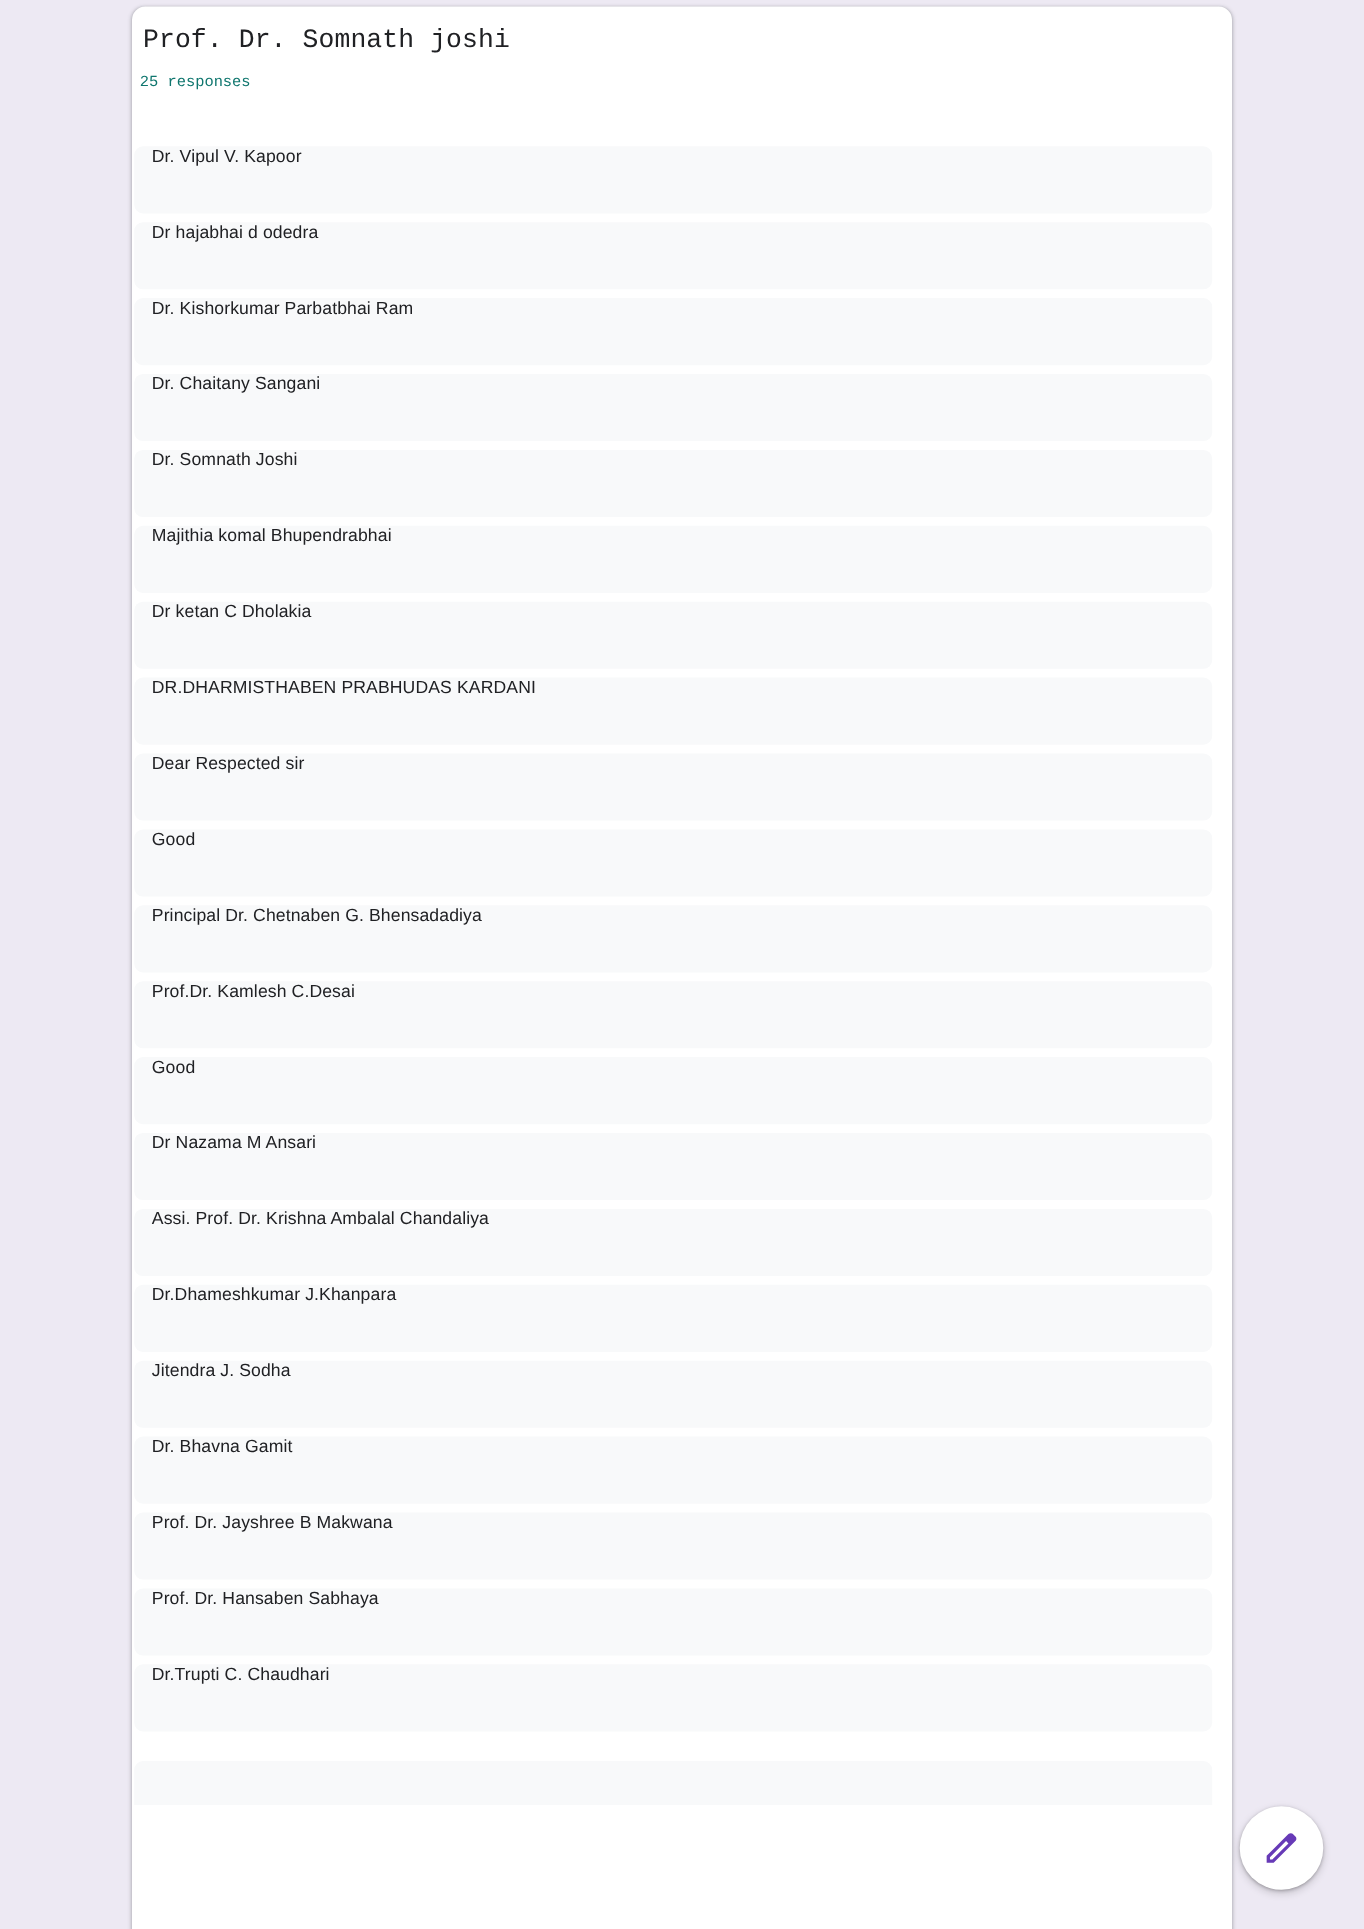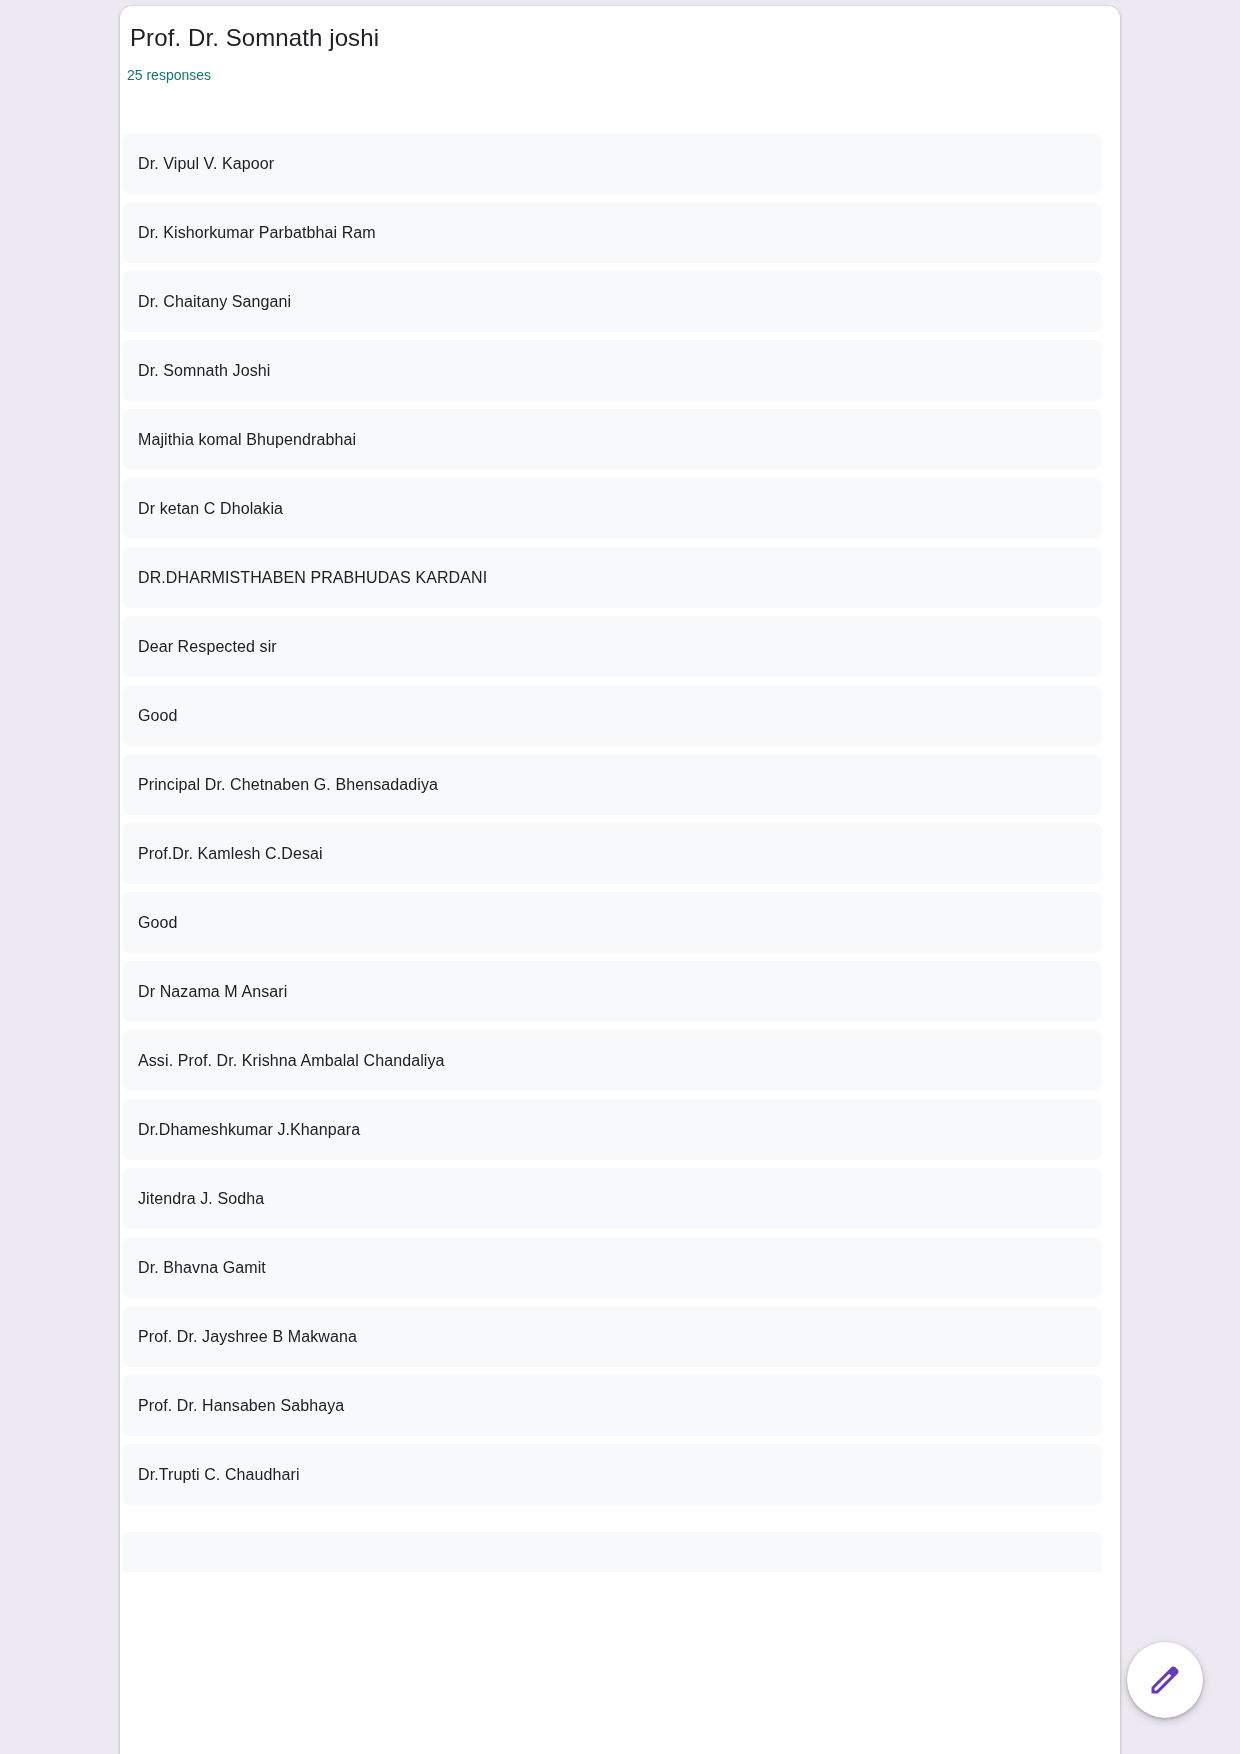--- a/index.html
+++ b/index.html
@@ -17,20 +17,21 @@
     top: 6px;
     width: 1000px;
     height: 1760px;
     background: #ffffff;
     border-radius: 12px;
     box-shadow: 0 1px 2px rgba(60,64,67,.30), 0 1px 3px 1px rgba(60,64,67,.15);
     box-sizing: border-box;
   }
   .card-header {
     padding: 16px 24px 0 10px;
+    font-family: Liberation Mono, monospace;
   }
   .card-title {
     font-size: 24px;
     line-height: 32px;
     font-weight: 400;
     color: #202124;
     letter-spacing: .1px;
   }
   .responses-count {
     margin-top: 12px;
@@ -41,21 +42,20 @@
   }
   .responses-list {
     margin-top: 49px;
   }
   .chip {
     height: 61px;
     margin: 0 18px 8px 2px;
     background: #f8f9fa;
     border-radius: 8px;
     display: flex;
-    align-items: center;
     padding-left: 16px;
     box-sizing: border-box;
   }
   .chip span {
     font-size: 16px;
     line-height: 20px;
     color: #202124;
     letter-spacing: .1px;
     white-space: nowrap;
   }
@@ -87,20 +87,23 @@
 <body>
 
 <div class="card">
   <div class="card-header">
     <div class="card-title">Prof. Dr. Somnath joshi</div>
     <div class="responses-count">25 responses</div>
   </div>
   <div class="responses-list">
       <div class="chip">
         <span>Dr. Vipul V. Kapoor</span>
+      </div>
+      <div class="chip">
+        <span>Dr hajabhai d odedra</span>
       </div>
       <div class="chip">
         <span>Dr. Kishorkumar Parbatbhai Ram</span>
       </div>
       <div class="chip">
         <span>Dr. Chaitany Sangani</span>
       </div>
       <div class="chip">
         <span>Dr. Somnath Joshi</span>
       </div>

